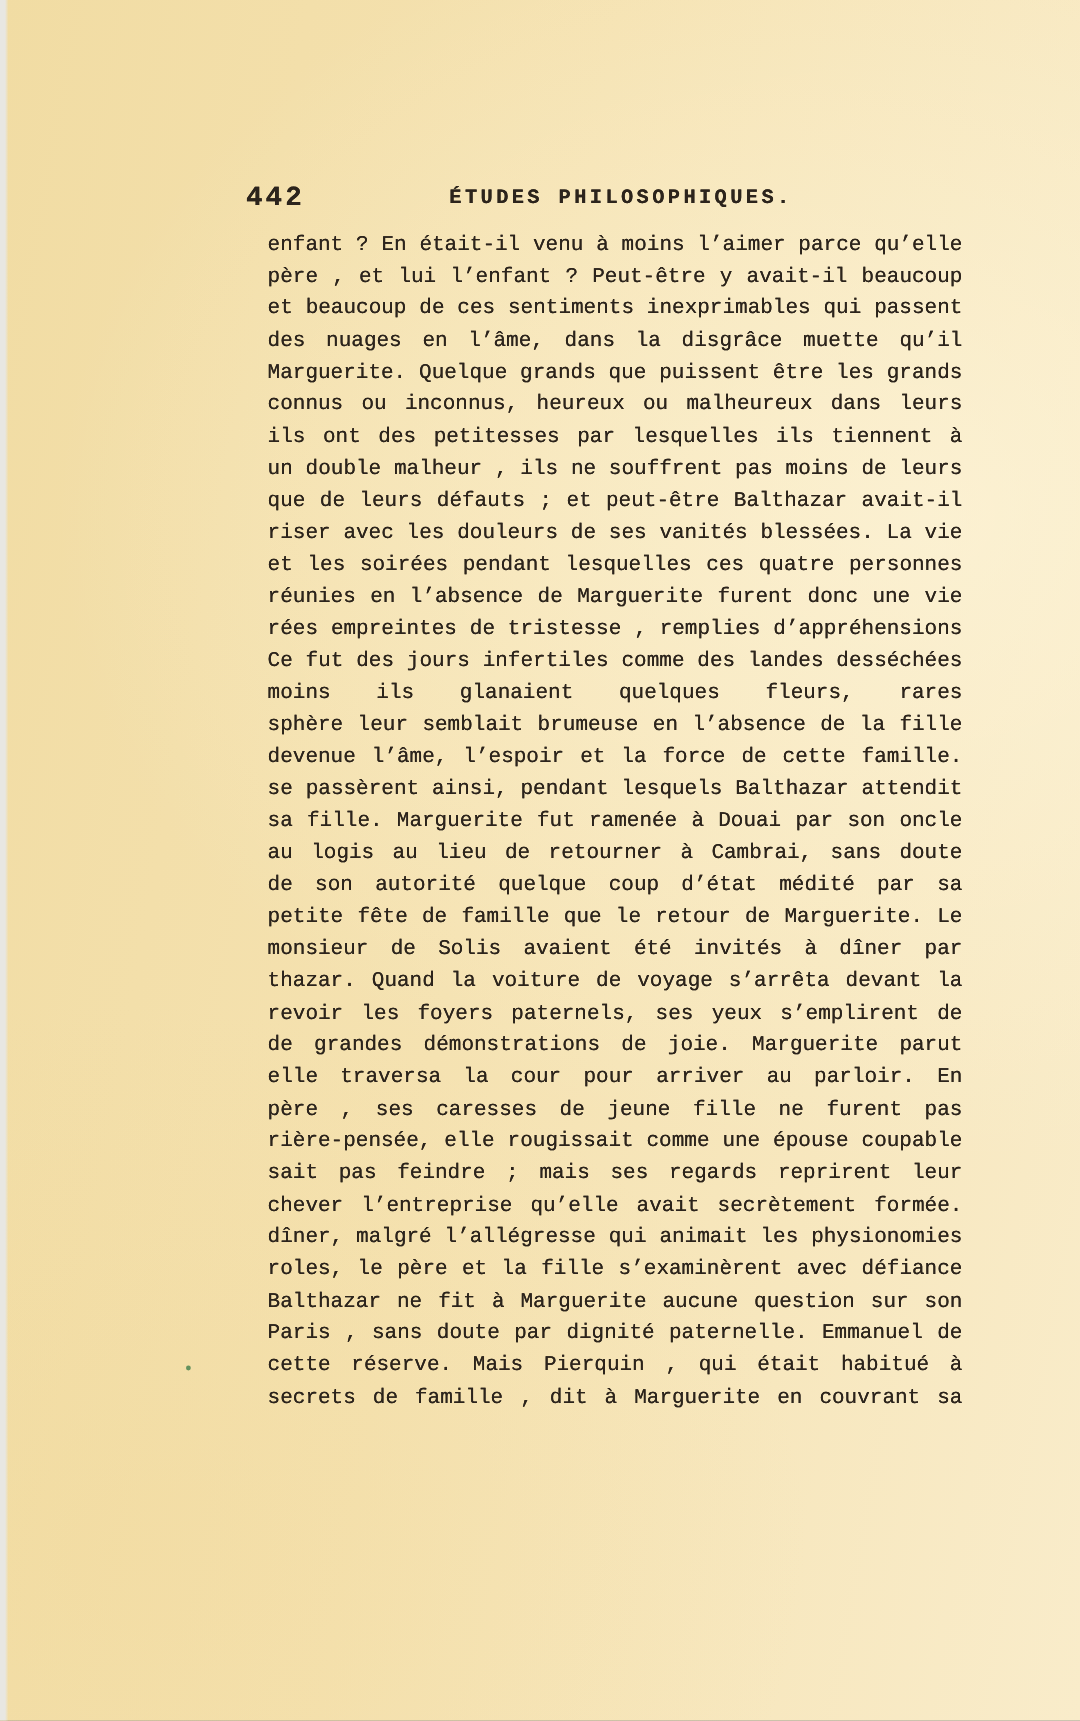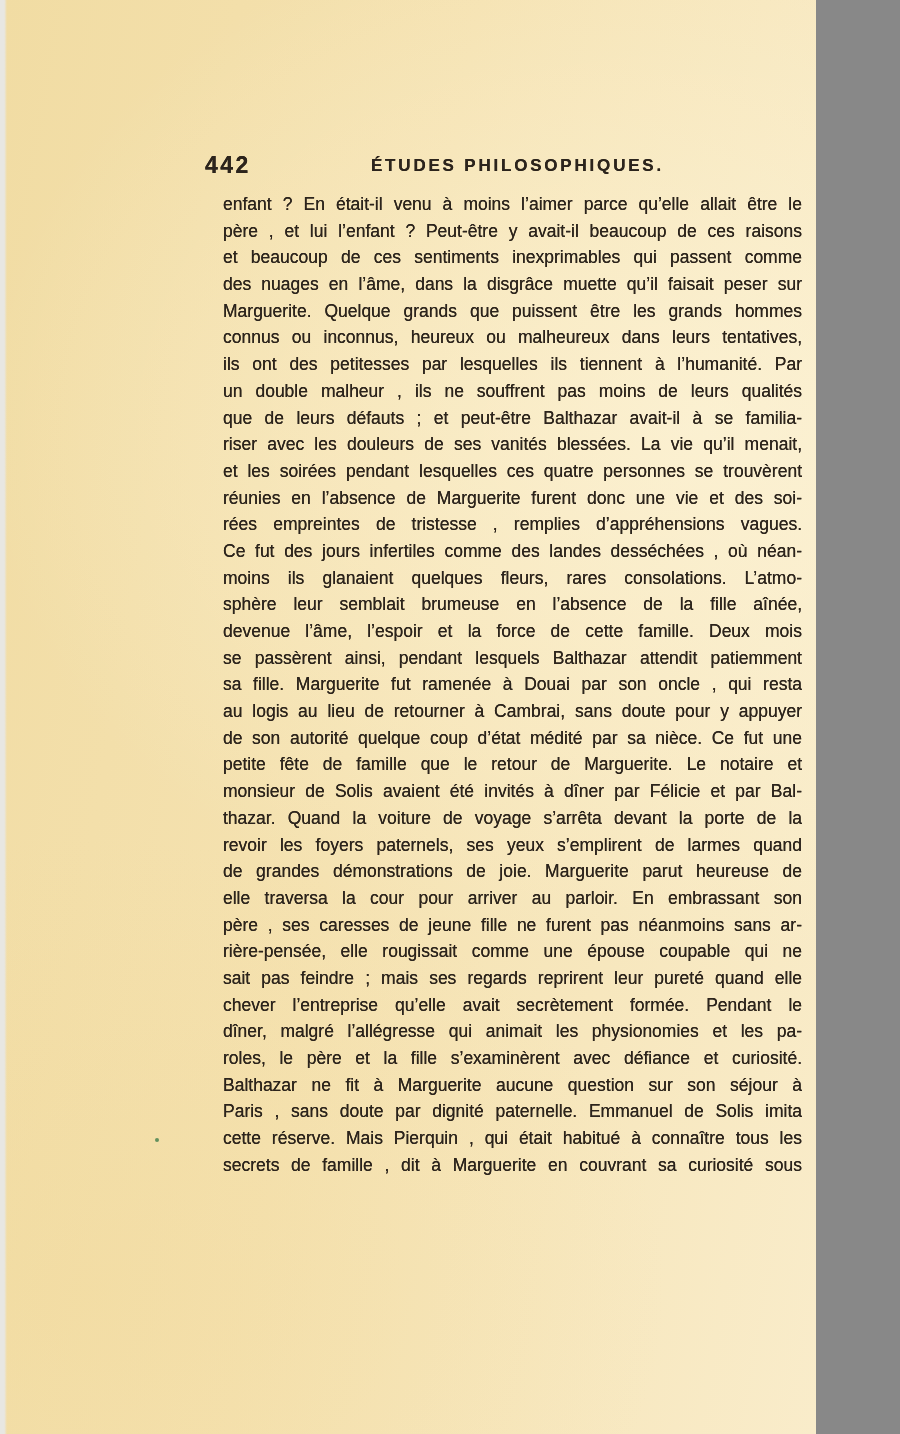--- a/index.html
+++ b/index.html
@@ -2,28 +2,28 @@
 <html style="--paper: #f5e2b1; --paper-dark: #f1dca3; --paper-light: #f9ecca; --ink: #2c241c; --edge: #e8e7e2;"><head>
 <meta charset="utf-8">
 <style>
   html, body {
     margin: 0;
     padding: 0;
     background: #888;
   }
   .scan {
     position: relative;
-    width: 816px;
+    width: 900px;
     height: 1434px;
     overflow: hidden;
     background:
       radial-gradient(ellipse 1200px 900px at 85% 30%, rgba(255,248,225,0.55) 0%, rgba(255,248,225,0) 60%),
       radial-gradient(ellipse 900px 700px at 10% 90%, rgba(240,215,150,0.35) 0%, rgba(240,215,150,0) 65%),
       linear-gradient(100deg, var(--paper-dark) 0%, var(--paper) 45%, var(--paper-light) 100%);
-    font-family: Liberation Sans, sans-serif;
+    font-family: Liberation Mono, monospace;
     color: var(--ink);
   }
   
   .edge-strip {
     position: absolute;
     left: 0; top: 0; bottom: 0;
     width: 7px;
     background: linear-gradient(to right, var(--edge) 0%, var(--edge) 60%, rgba(232,231,226,0) 100%);
   }
   .header {

